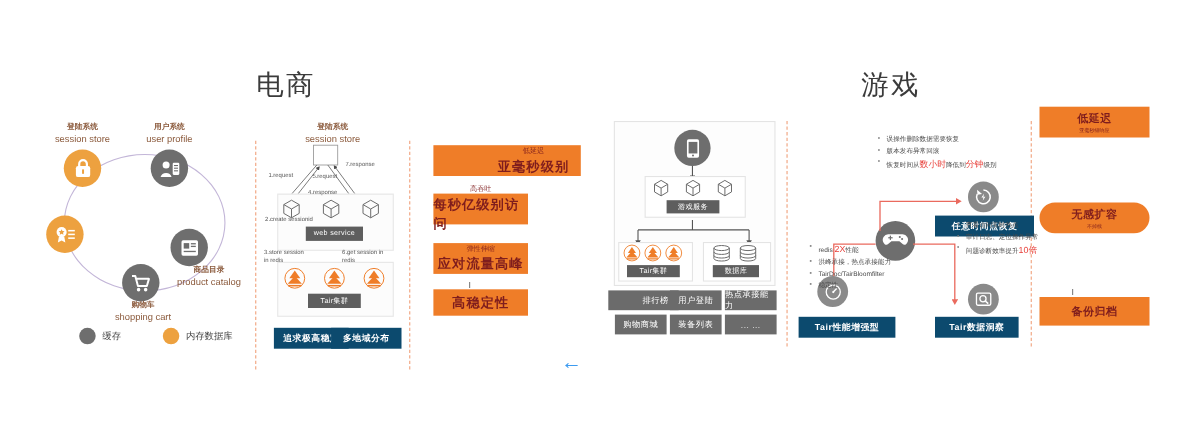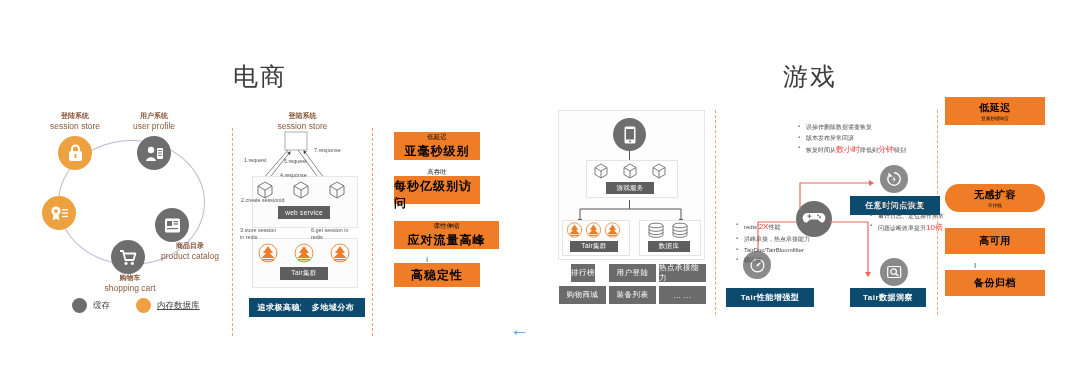--- a/index.html
+++ b/index.html
@@ -27,21 +27,21 @@
   .legend .dot{width:15px;height:15px;border-radius:50%;}
   .legend .txt{font-size:8.5px;color:#3f3f3f;}
 
   
   .flowbox{position:absolute;border:1px solid #e6e6e6;background:#fcfcfc;}
   .darklabel{position:absolute;background:#5e5e5e;color:#fff;font-size:6.5px;
              display:flex;align-items:center;justify-content:center;letter-spacing:.3px;}
   .flowtxt{position:absolute;font-size:5.4px;color:#555;line-height:1.35;white-space:nowrap;}
 
   
-  .chip{position:absolute;background:#ef7d28;color:#000000;display:flex;
+  .chip{position:absolute;background:#ef7d28;color:#7f1d1d;display:flex;
         flex-direction:column;align-items:center;justify-content:center;}
   .chip .sub{font-size:6.5px;opacity:.95;margin-bottom:1px;}
   .chip .main{font-size:12px;font-weight:bold;letter-spacing:1px;}
   .chip .mainsm{font-size:10px;font-weight:bold;letter-spacing:.5px;}
   .chip .tiny{font-size:4.6px;margin-top:1px;letter-spacing:0;}
   .btn{position:absolute;background:#0c4a6e;color:#fff;font-size:8px;font-weight:bold;
        display:flex;align-items:center;justify-content:center;letter-spacing:.5px;}
 
   
   .gbox{position:absolute;border:1px solid #e4e4e4;background:#fff;}
@@ -129,21 +129,21 @@
       <rect x="12" y="4" width="6" height="1.4" fill="#fff"></rect>
       <rect x="12" y="7.4" width="6" height="1.4" fill="#fff"></rect>
       <rect x="12" y="10.8" width="6" height="1.4" fill="#fff"></rect>
     </svg>
   </div>
 
   <div class="legend" style="left:72px;top:298px;">
     <div class="dot" style="background:#6e6e6e;"></div>
     <div class="txt">缓存</div>
   </div>
-  <div class="legend" style="left:136px;top:298px;text-decoration:underline;">
+  <div class="legend" style="left:148px;top:298px;">
     <div class="dot" style="background:#eda13f;"></div>
     <div class="txt">内存数据库</div>
   </div>
 
   <div class="vdiv" style="left:232px;top:128px;"></div>
   <div class="vdiv" style="left:372px;top:128px;"></div>
 
   <div class="cap" style="left:255px;top:112px;width:95px;">
     <div class="zh">登陆系统</div>
     <div class="en">session store</div>
@@ -221,29 +221,29 @@
   <div class="flowtxt" style="left:241px;top:197px;">2.create sessionid</div>
   <div class="flowtxt" style="left:240px;top:227px;width:40px;white-space:normal;">3.store session in redis</div>
   <div class="flowtxt" style="left:280px;top:172px;">4.response</div>
   <div class="flowtxt" style="left:284px;top:158px;">5.request</div>
   <div class="flowtxt" style="left:311px;top:227px;width:44px;white-space:normal;">6.get session in redis</div>
   <div class="flowtxt" style="left:314px;top:147px;">7.response</div>
 
   <div class="btn" style="left:249px;top:298px;width:68px;height:19px;">追求极高稳定</div>
   <div class="btn" style="left:301px;top:298px;width:64px;height:19px;">多地域分布</div>
 
-  <div class="chip" style="left:394px;top:132px;width:86px;height:28px;">
+  <div class="chip" style="left:394px;top:132px;width:86px;height:28px;padding-left:48px;">
     <div class="sub">低延迟</div>
     <div class="main">亚毫秒级别</div>
   </div>
   <div class="chip" style="left:394px;top:176px;width:86px;height:28px;">
     <div class="sub">高吞吐</div>
     <div class="main">每秒亿级别访问</div>
   </div>
-  <div class="chip" style="left:394px;top:221px;width:105px;height:28px;">
+  <div class="chip" style="left:394px;top:221px;width:86px;height:28px;">
     <div class="sub">弹性伸缩</div>
     <div class="main">应对流量高峰</div>
   </div>
   <div class="chip" style="left:394px;top:263px;width:86px;height:24px;">
     <div class="main">高稳定性</div>
   </div>
   <div class="caret" style="left:426px;top:255px;">I</div>
 </div>
 
 <div class="panel" id="panel-game">
@@ -335,21 +335,21 @@
       <g transform="translate(24,1)">
           <ellipse cx="8" cy="2.5" rx="7" ry="2.3"></ellipse>
           <path d="M1 2.5 V12 a7 2.3 0 0 0 14 0 V2.5"></path>
           <path d="M1 6 a7 2.3 0 0 0 14 0"></path>
           <path d="M1 9.3 a7 2.3 0 0 0 14 0"></path>
         </g>
     </g>
   </svg>
   <div class="darklabel" style="left:108px;top:241px;width:42px;height:11px;">数据库</div>
 
-  <div class="gbtn" style="left:31px;top:264px;width:24px;height:18px;">排行榜</div>
+  <div class="gbtn" style="left:13px;top:264px;width:42px;height:18px;padding-left:22px;">排行榜</div>
   <div class="gbtn" style="left:69px;top:264px;width:47px;height:18px;">用户登陆</div>
   <div class="gbtn" style="left:119px;top:264px;width:47px;height:18px;">热点承接能力</div>
   <div class="gbtn" style="left:19px;top:286px;width:47px;height:18px;">购物商城</div>
   <div class="gbtn" style="left:69px;top:286px;width:47px;height:18px;">装备列表</div>
   <div class="gbtn" style="left:119px;top:286px;width:47px;height:18px;">... ...</div>
 
   <div class="circ" style="left:256px;top:201px;width:36px;height:36px;">
     <svg width="22" height="14" viewBox="0 0 22 14">
       <path d="M5 1 H17 a5 5 0 0 1 4.6 7.8 c-1 1.8-2.8 2.3-4 1.1 L14.6 7.4 H7.4 L4.4 9.9 c-1.2 1.2-3 .7-4-1.1 A5 5 0 0 1 5 1z" fill="#fff"></path>
       <rect x="4.5" y="3.6" width="4" height="1.1" fill="#6e6e6e"></rect>
@@ -425,22 +425,19 @@
   <div class="btn" style="left:186px;top:288px;width:88px;height:19px;">Tair性能增强型</div>
 
   <div class="chip" style="left:405px;top:97px;width:100px;height:28px;">
     <div class="mainsm">低延迟</div>
     <div class="tiny">亚毫秒级响应</div>
   </div>
   <div class="chip" style="left:405px;top:184px;width:100px;height:28px;border-radius:14px;">
     <div class="mainsm">无感扩容</div>
     <div class="tiny">不掉线</div>
   </div>
-  <div class="chip" style="left:405px;top:228px;width:100px;height:26px;">
-    <div class="mainsm">高可用</div>
-  </div>
   <div class="chip" style="left:405px;top:270px;width:100px;height:26px;">
     <div class="mainsm">备份归档</div>
   </div>
   <div class="caret" style="left:434px;top:261px;">I</div>
 </div>
 
 <div class="cursor" style="left:510px;top:320px;">←</div>
 
 </body></html>

